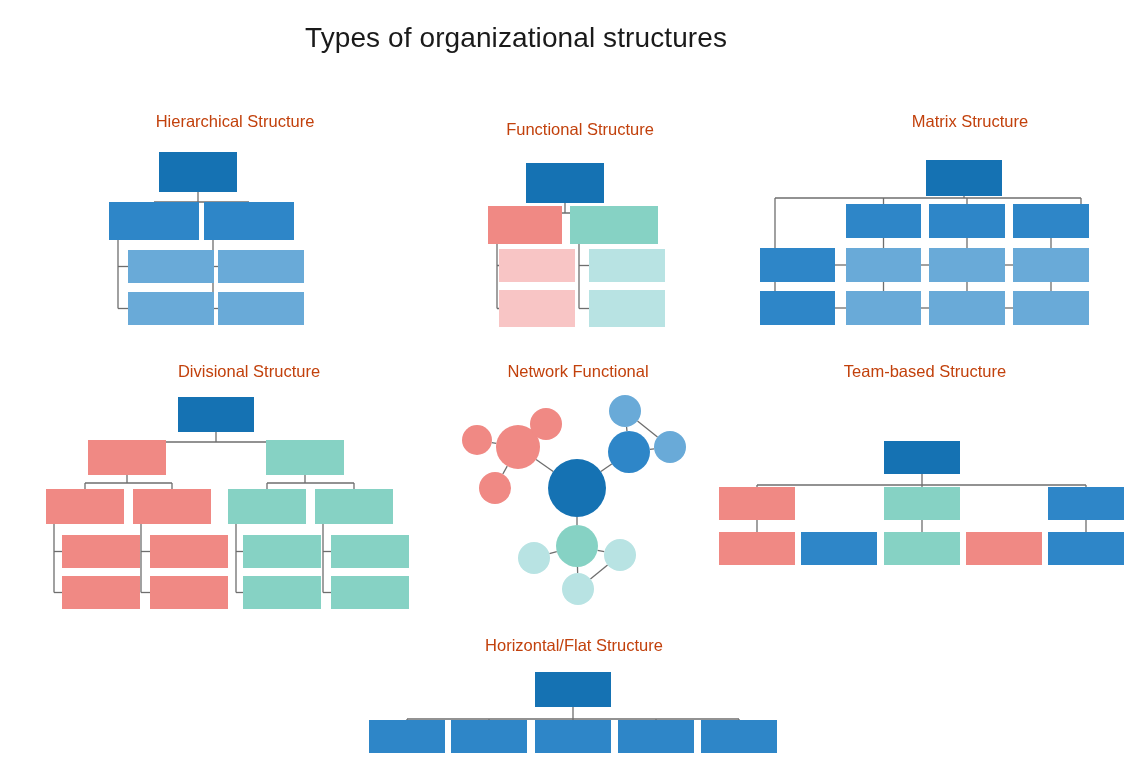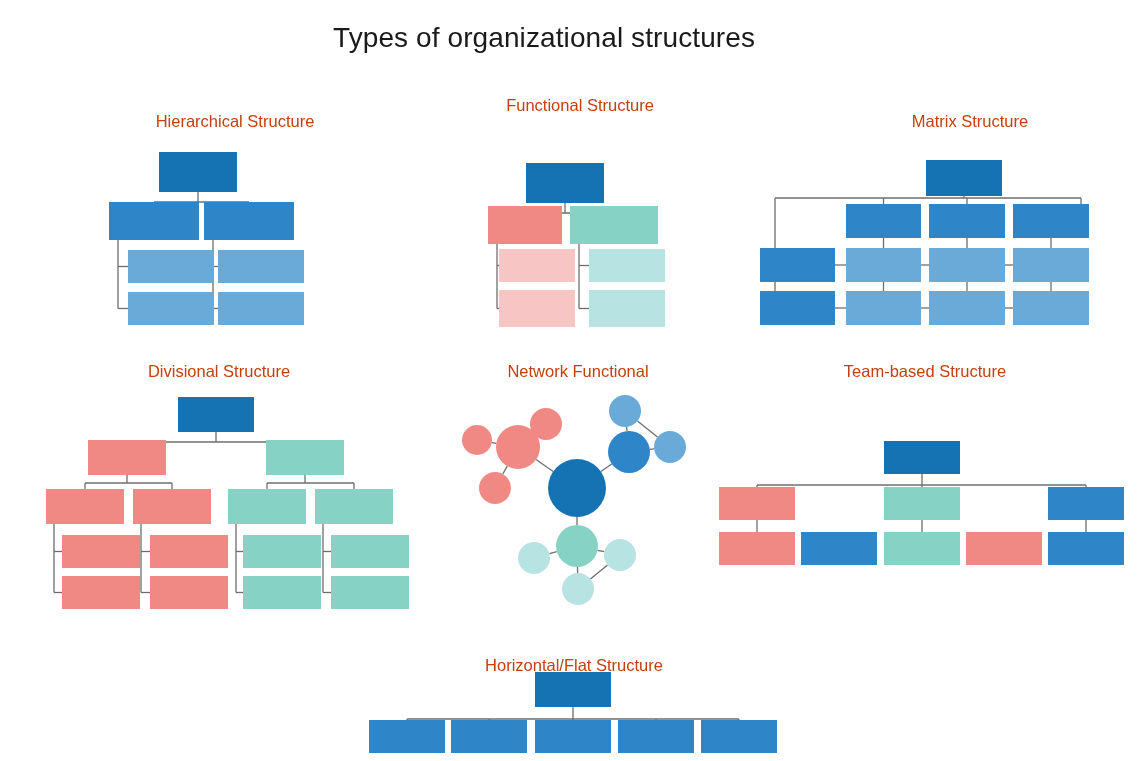--- a/index.html
+++ b/index.html
@@ -12,21 +12,20 @@
     position:relative;
   }
   #page-title{
     position:absolute;
     left:0;top:22px;width:1032px;
     text-align:center;
     font-size:28px;
     font-weight:400;
     color:#1a1a1a;
     letter-spacing:0.1px;
-    padding-left:28px;
   }
   .panel{position:absolute;}
   .panel-title{
     position:absolute;
     width:100%;
     text-align:center;
     font-size:16.5px;
     font-weight:400;
     color:#c2410c;
     top:0;left:0;
@@ -37,36 +36,36 @@
   .nd{stroke:none;}
 </style>
 </head>
 <body>
 
 <div id="page-title">Types of organizational structures</div>
 
 <div class="panel" style="left:35px;top:112px;width:400px;height:22px;">
   <div class="panel-title">Hierarchical Structure</div>
 </div>
-<div class="panel" style="left:380px;top:96px;width:400px;height:22px;text-decoration:underline;">
+<div class="panel" style="left:380px;top:120px;width:400px;height:22px;text-decoration:underline;">
   <div class="panel-title">Functional Structure</div>
 </div>
 <div class="panel" style="left:770px;top:112px;width:400px;height:22px;">
   <div class="panel-title">Matrix Structure</div>
 </div>
-<div class="panel" style="left:19px;top:362px;width:400px;height:22px;">
+<div class="panel" style="left:49px;top:362px;width:400px;height:22px;">
   <div class="panel-title">Divisional Structure</div>
 </div>
 <div class="panel" style="left:378px;top:362px;width:400px;height:22px;">
   <div class="panel-title">Network Functional</div>
 </div>
 <div class="panel" style="left:725px;top:362px;width:400px;height:22px;text-decoration:underline;">
   <div class="panel-title">Team-based Structure</div>
 </div>
-<div class="panel" style="left:374px;top:656px;width:400px;height:22px;">
+<div class="panel" style="left:374px;top:636px;width:400px;height:22px;">
   <div class="panel-title">Horizontal/Flat Structure</div>
 </div>
 
 <svg class="canvas" id="diagram-canvas" width="1148" height="761">
     <g>
       <line x1="198" y1="192" x2="198" y2="202" stroke="#6E6E6E" stroke-width="1.3"></line>
       <line x1="154" y1="202" x2="249" y2="202" stroke="#6E6E6E" stroke-width="1.3"></line>
       <line x1="154" y1="202" x2="154" y2="202" stroke="#6E6E6E" stroke-width="1.3"></line>
       <line x1="249" y1="202" x2="249" y2="202" stroke="#6E6E6E" stroke-width="1.3"></line>
       <line x1="118" y1="240" x2="118" y2="308.5" stroke="#6E6E6E" stroke-width="1.3"></line>

